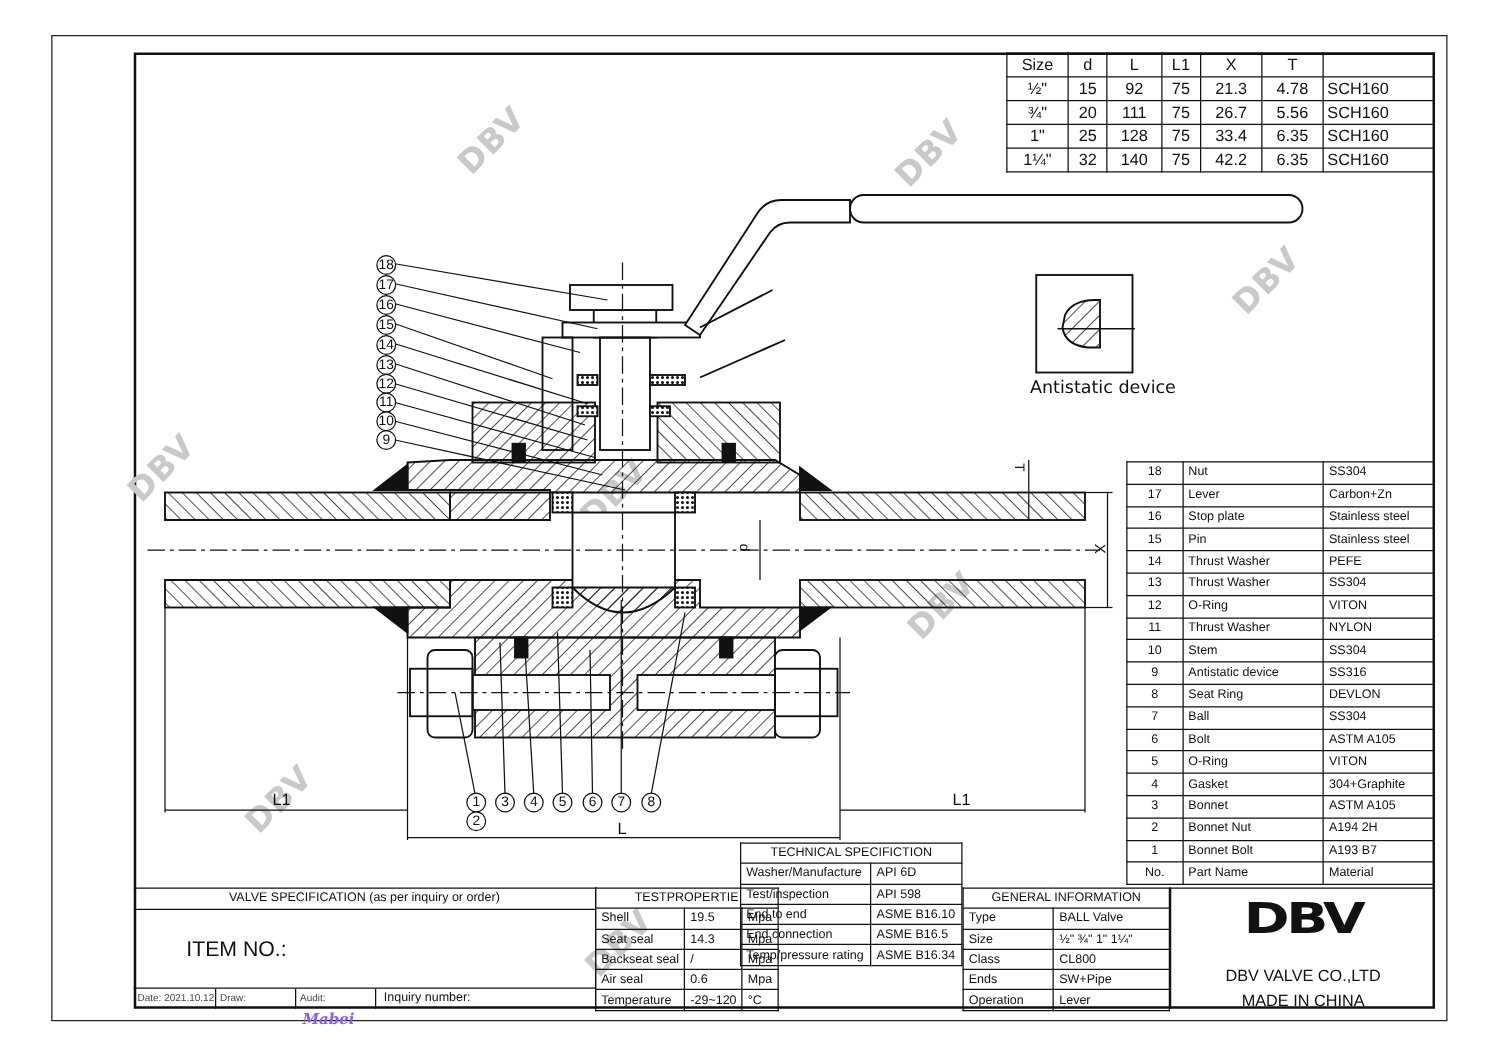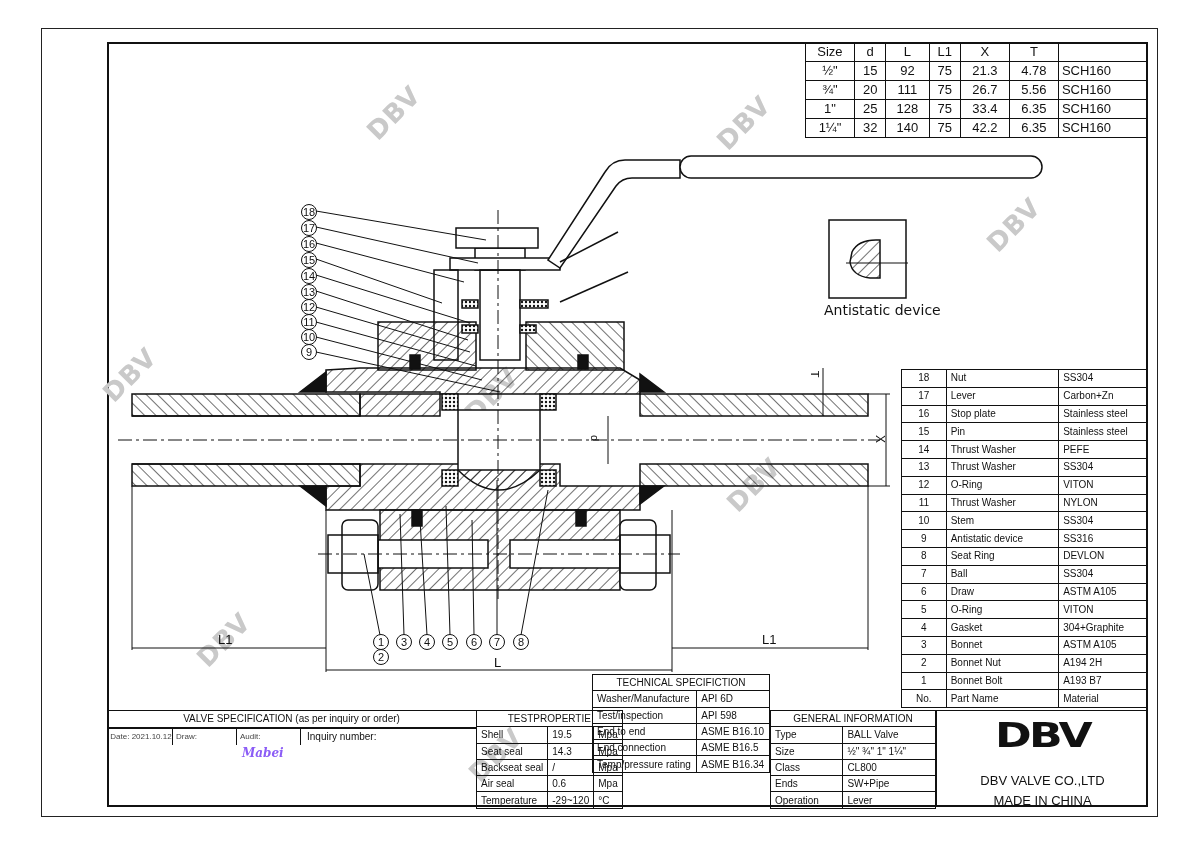--- a/index.html
+++ b/index.html
@@ -289,21 +289,21 @@
         <td class="nm">Seat Ring</td>
         <td class="mt">DEVLON</td>
       </tr>
   <tr>
         <td class="no">7</td>
         <td class="nm">Ball</td>
         <td class="mt">SS304</td>
       </tr>
   <tr>
         <td class="no">6</td>
-        <td class="nm">Draw</td>
+        <td class="nm">Bolt</td>
         <td class="mt">ASTM A105</td>
       </tr>
   <tr>
         <td class="no">5</td>
         <td class="nm">O-Ring</td>
         <td class="mt">VITON</td>
       </tr>
   <tr>
         <td class="no">4</td>
         <td class="nm">Gasket</td>
@@ -327,22 +327,25 @@
   <tr>
         <td class="no">No.</td>
         <td class="nm">Part Name</td>
         <td class="mt">Material</td>
       </tr>
 </tbody>
   </table>
 
 <div class="abs" style="left:107px;top:710px;width:370px;height:97px;border-top:1.5px solid #111;border-right:1.5px solid #111;box-sizing:border-box;">
   <div style="height:16px;border-bottom:1.3px solid #111;font-size:10px;text-align:center;line-height:16px;">VALVE SPECIFICATION (as per inquiry or order)</div>
+  <div style="height:62px;position:relative;">
+    <div class="abs" style="left:42px;top:22px;font-size:17px;">ITEM NO.:</div>
+  </div>
   <div style="height:16px;border-top:1.3px solid #111;display:flex;font-size:8px;line-height:16px;">
-    <div style="width:62px;border-right:1.3px solid #111;padding-left:3px;color:#444;text-align:center;">Date: 2021.10.12</div>
+    <div style="width:62px;border-right:1.3px solid #111;padding-left:3px;color:#444;">Date: 2021.10.12</div>
     <div style="width:60px;border-right:1.3px solid #111;padding-left:3px;color:#444;">Draw:</div>
     <div style="width:60px;border-right:1.3px solid #111;padding-left:3px;color:#444;position:relative;">
       <span>Audit:</span>
       <span style="font-family:'DejaVu Serif',serif;font-style:italic;font-weight:bold;font-size:12px;color:#8b5cf6;margin-left:2px;">Mabei</span>
     </div>
     <div style="flex:1;padding-left:6px;font-size:10px;">Inquiry number:</div>
   </div>
 </div>
 
 <table class="spec" style="left:476px;top:710px;width:116px;">

